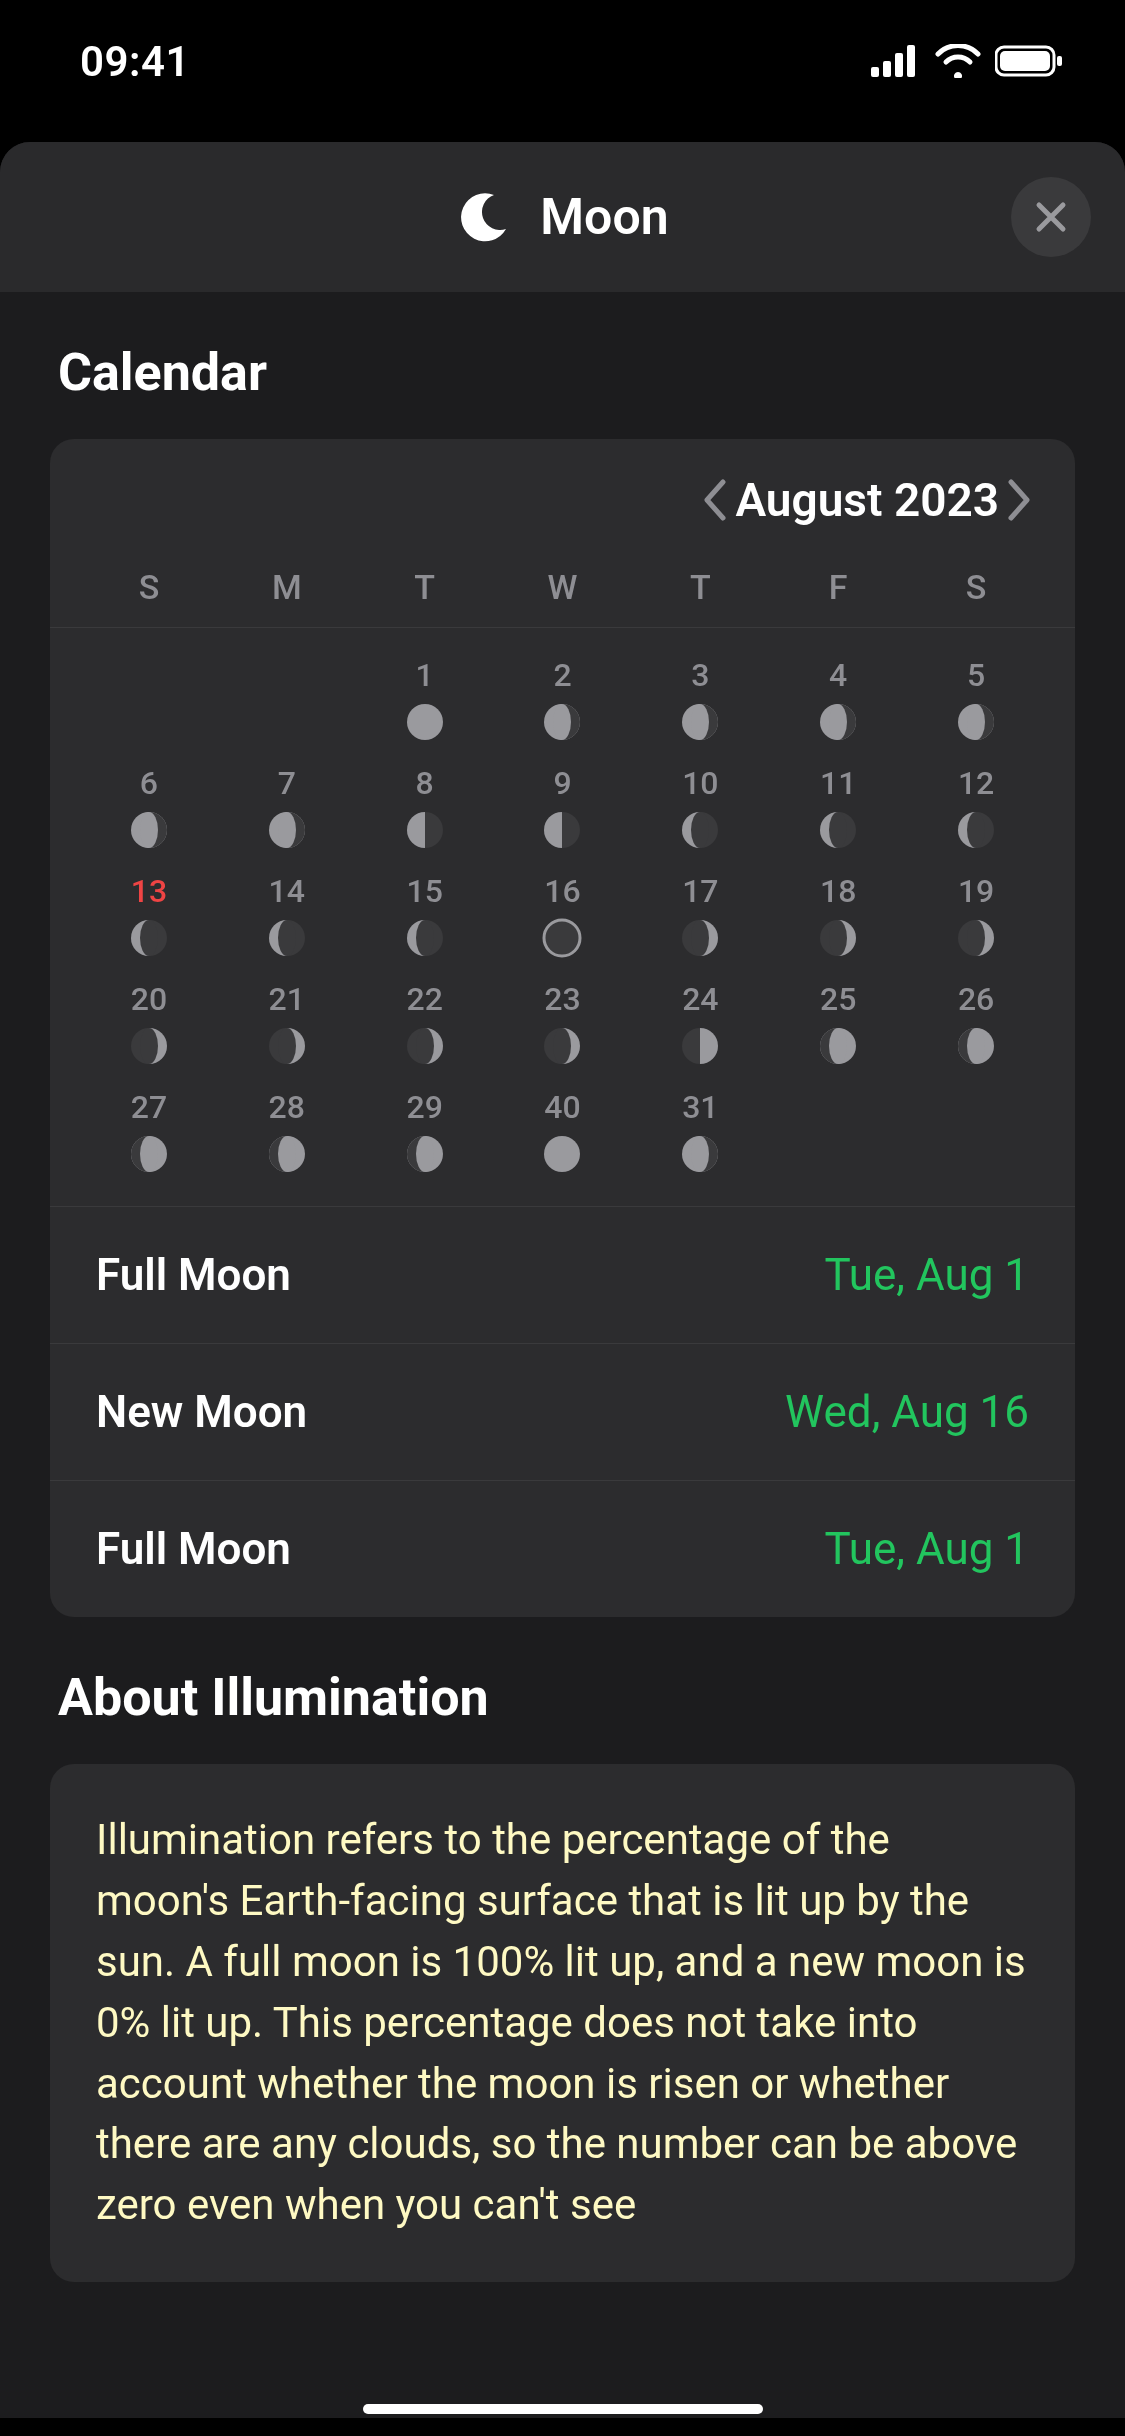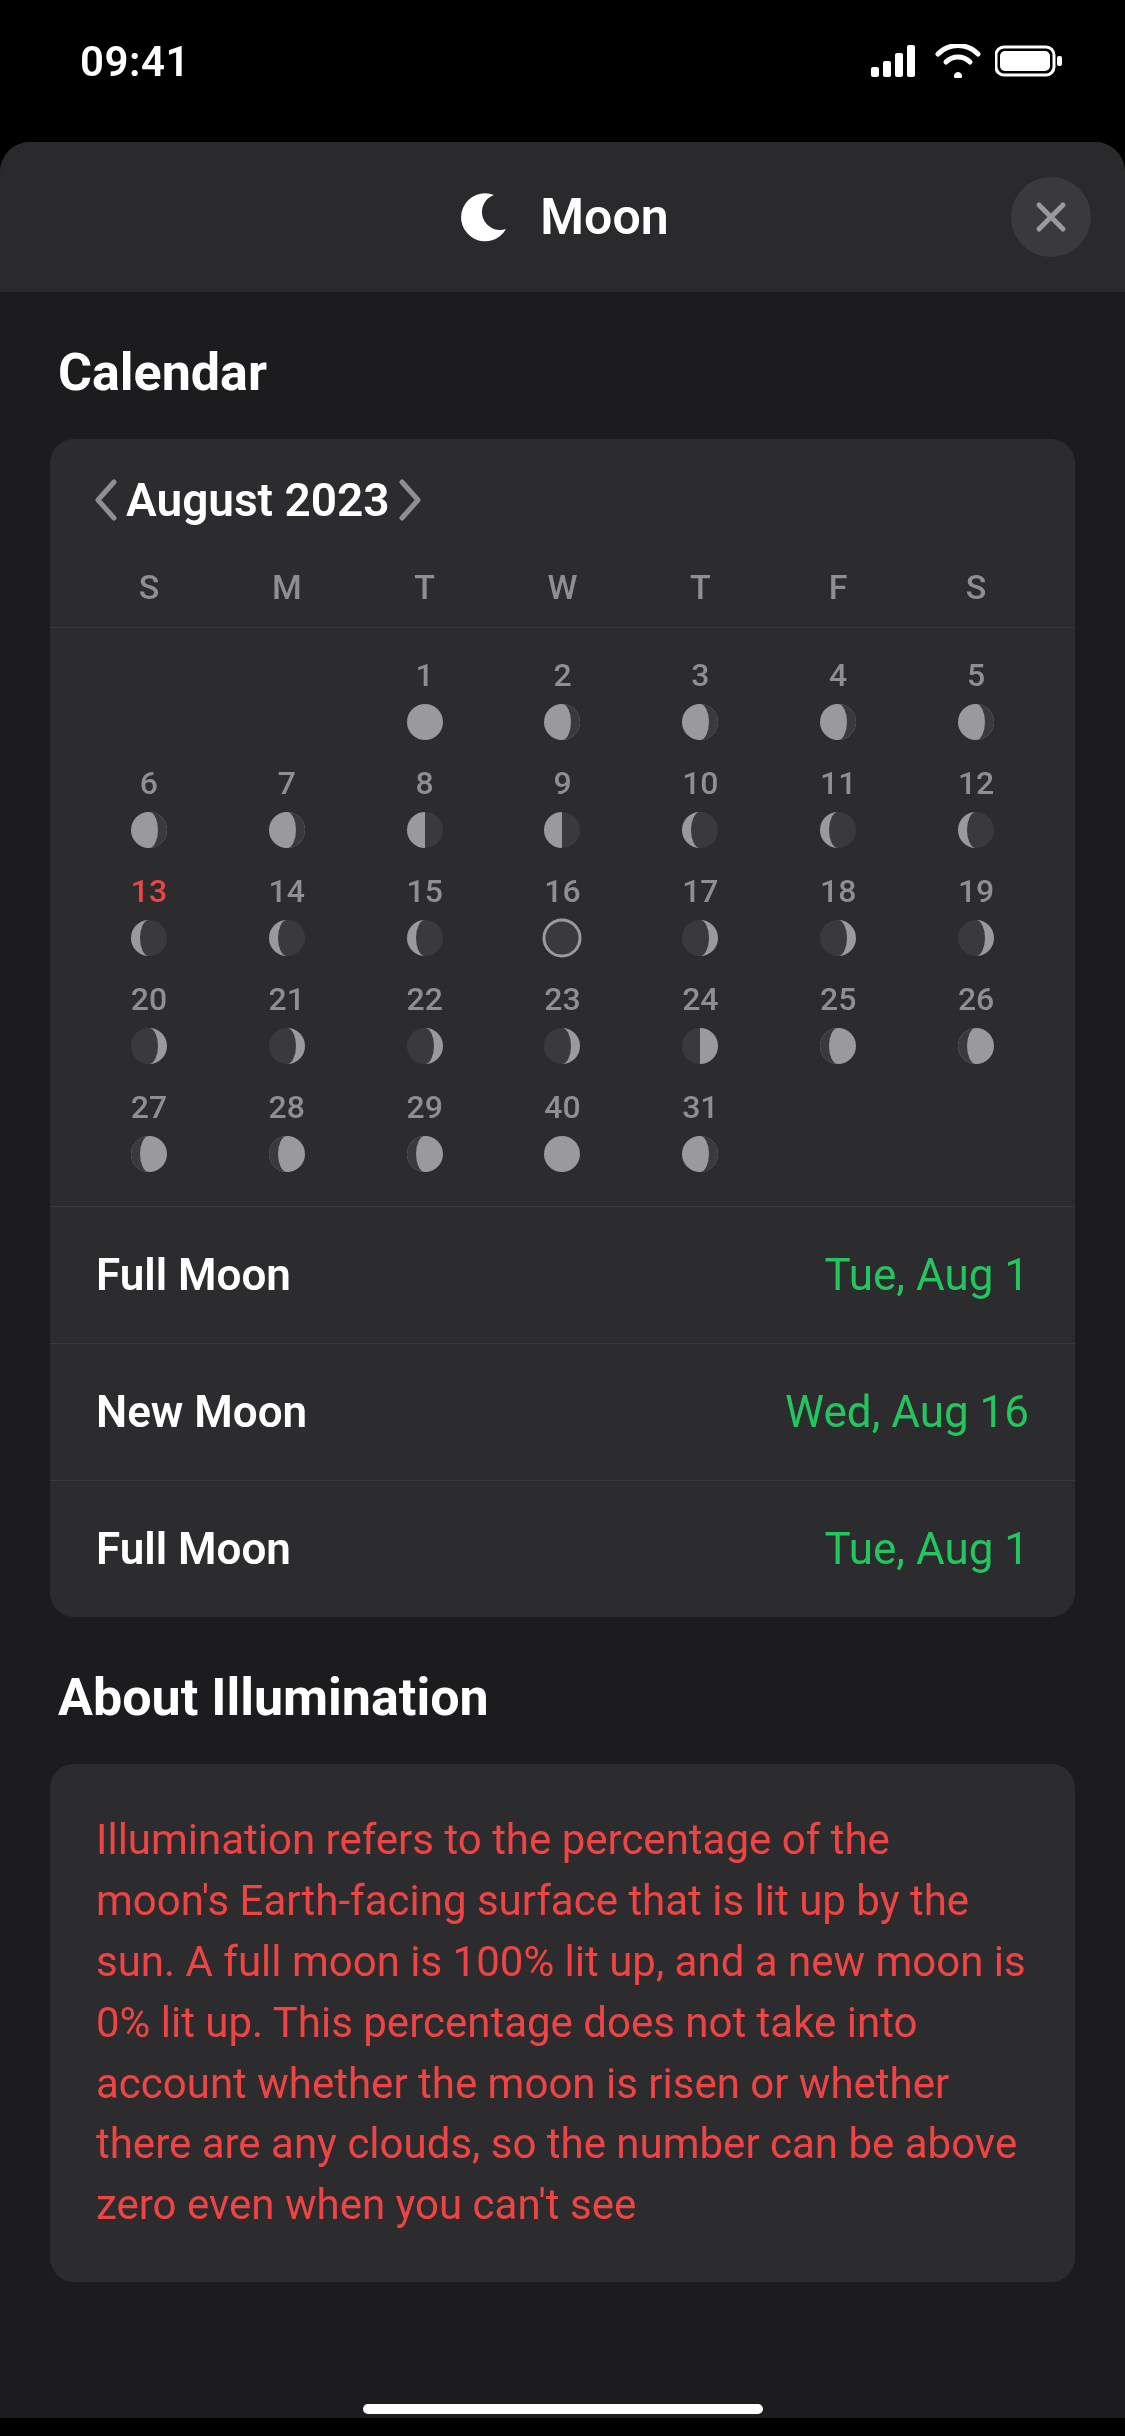--- a/index.html
+++ b/index.html
@@ -54,22 +54,23 @@
   }
   .card {
     background: #2c2c2e;
     border-radius: 24px;
     margin: 12px 50px 0 50px;
     padding: 0;
   }
   .cal-header {
     display: flex;
     align-items: center;
-    justify-content: flex-start;
+    justify-content: flex-end;
     padding: 34px 36px 10px 36px;
+    margin-left: 24px;
   }
   .month-label { font-size: 46px; font-weight: 600; }
   .nav-arrow { color: #8e8e93; width: 40px; height: 40px; display:flex; align-items:center; justify-content:center;}
   .weekday-row {
     display: grid;
     grid-template-columns: repeat(7, 1fr);
     padding: 30px 30px 20px 30px;
     border-bottom: 1px solid #3a3a3c;
   }
   .weekday {
@@ -107,21 +108,21 @@
   .event-date  { font-size: 44px; color: #22c55e; }
   .about-card {
     background: #2c2c2e;
     border-radius: 24px;
     margin: 12px 50px 0 50px;
     padding: 46px 46px;
   }
   .about-text {
     font-size: 42px;
     line-height: 1.45;
-    color: #ef4444;
+    color: #fef9c3;
   }
   .home-indicator {
     position: absolute;
     bottom: 22px;
     left: 50%;
     transform: translateX(-50%);
     width: 400px; height: 10px;
     background: #fff;
     border-radius: 6px;
   }

